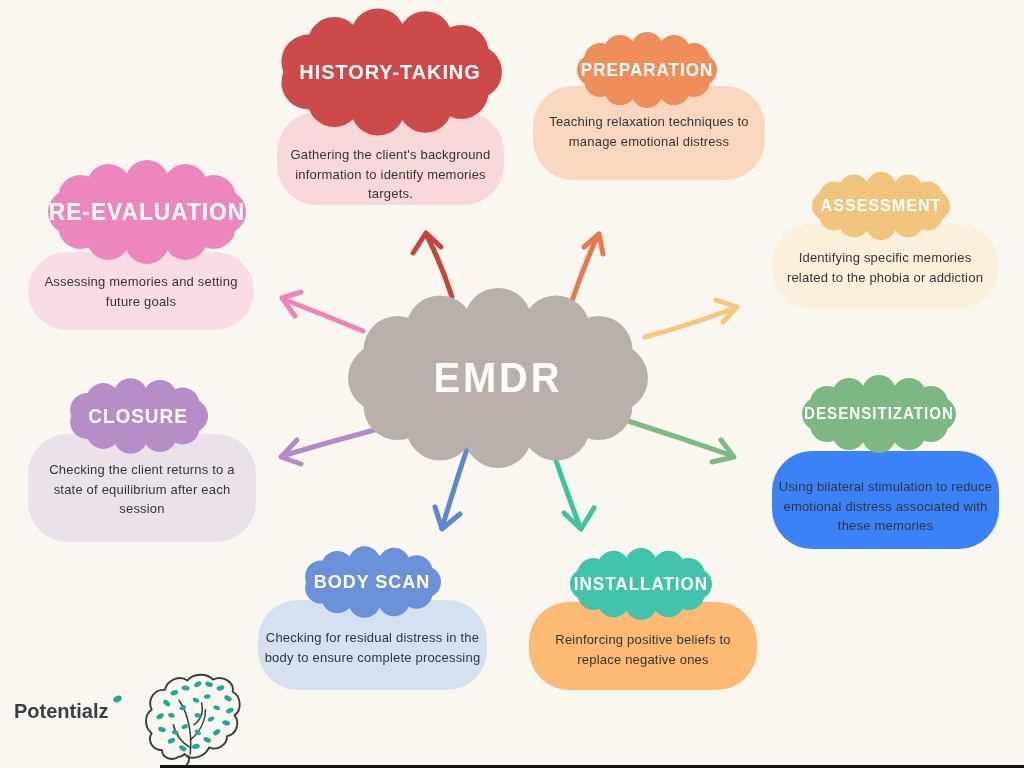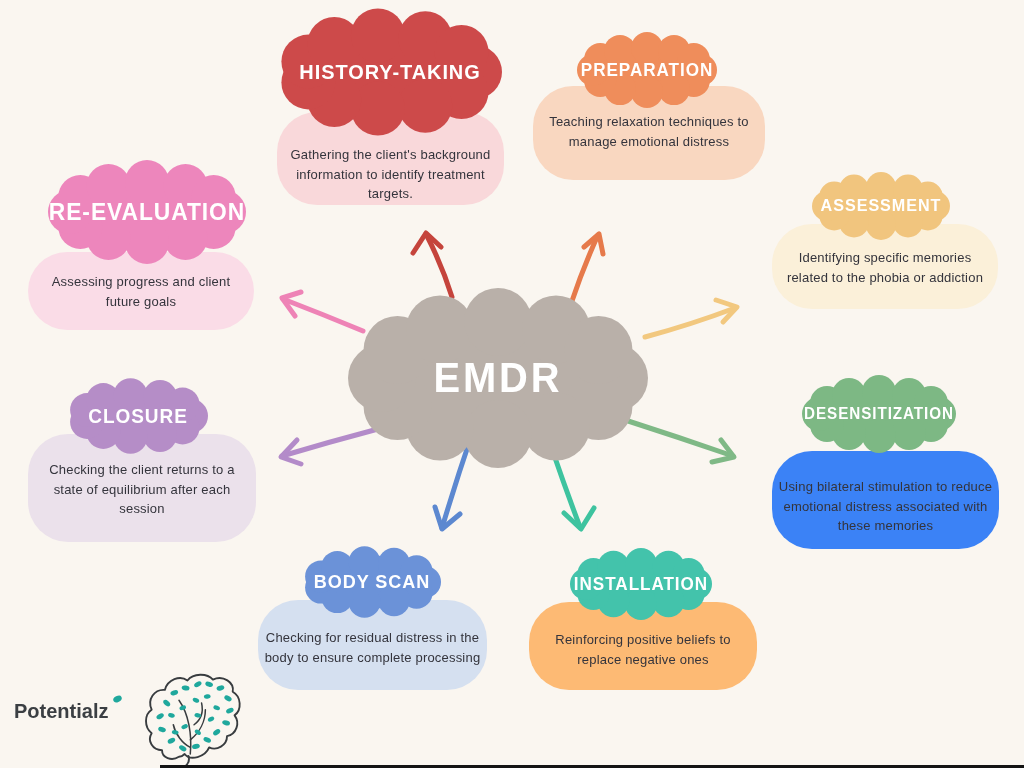--- a/index.html
+++ b/index.html
@@ -24,21 +24,21 @@
   #brain{position:absolute;left:143px;top:672px;}
   #bottom-line{position:absolute;left:160px;right:0;bottom:0;height:3px;background:#141414;}
 </style>
 </head>
 <body>
 
 <div id="canvas" style="background: rgb(250, 246, 240);">
 
   <section>
     <div class="desc" style="left: 277px; top: 112px; width: 227px; height: 93px; padding-top: 33px; background: rgb(249, 216, 218);">
-      <p class="desc-text">Gathering the client's background information to identify treatment targets.</p>
+      <p class="desc-text">Gathering the client's background information to identify memories targets.</p>
     </div>
     <div class="cloud" style="left:278px;top:8px;width:224px;height:128px">
         <svg class="cloud-svg" width="224" height="128" viewBox="0 0 224 128" fill="#cd4a4a">
           <ellipse cx="112" cy="64" rx="95.8" ry="47.8"></ellipse>
           <circle cx="197.0" cy="64.0" r="27"></circle>
           <circle cx="183.5" cy="84.0" r="27"></circle>
           <circle cx="147.3" cy="97.7" r="27"></circle>
           <circle cx="99.9" cy="100.6" r="27"></circle>
           <circle cx="56.3" cy="92.0" r="27"></circle>
           <circle cx="30.4" cy="74.4" r="27"></circle>
@@ -189,21 +189,21 @@
           <circle cx="62.5" cy="17.2" r="17"></circle>
           <circle cx="92.0" cy="18.9" r="17"></circle>
           <circle cx="114.6" cy="26.6" r="17"></circle>
         </svg>
       <span class="cloud-title" style="font-size:20px">CLOSURE</span>
     </div>
   </section>
 
   <section>
     <div class="desc" style="left: 28px; top: 252px; width: 226px; height: 78px; padding-top: 20px; background: rgb(250, 220, 231);">
-      <p class="desc-text">Assessing progress and client future goals</p>
+      <p class="desc-text">Assessing memories and setting future goals</p>
     </div>
     <div class="cloud" style="left:48px;top:160px;width:198px;height:104px">
         <svg class="cloud-svg" width="198" height="104" viewBox="0 0 198 104" fill="#ed86bc">
           <ellipse cx="99" cy="52" rx="85.8" ry="38.8"></ellipse>
           <circle cx="176.0" cy="52.0" r="22"></circle>
           <circle cx="165.7" cy="67.0" r="22"></circle>
           <circle cx="137.5" cy="78.0" r="22"></circle>
           <circle cx="99.0" cy="82.0" r="22"></circle>
           <circle cx="60.5" cy="78.0" r="22"></circle>
           <circle cx="32.3" cy="67.0" r="22"></circle>

